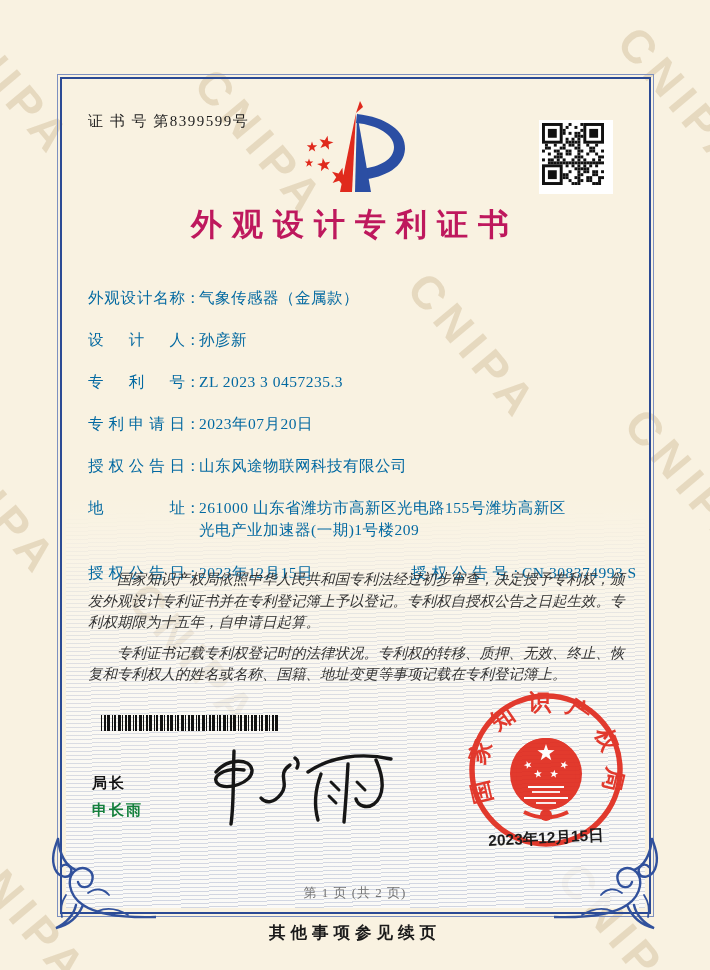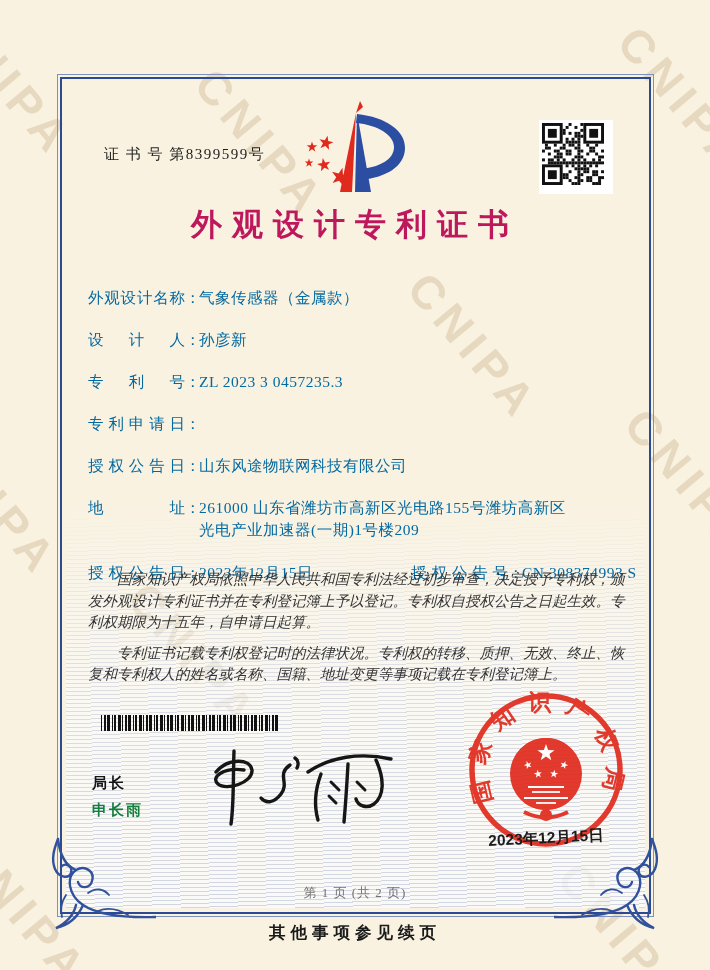--- a/index.html
+++ b/index.html
@@ -39,21 +39,21 @@
     mask-image:linear-gradient(to bottom,transparent 0%,transparent 52%,rgba(0,0,0,.75) 72%,#000 100%);
   }
   .guilloche-bg{
     position:absolute;inset:4px;z-index:0;
     background:linear-gradient(to bottom,rgba(255,255,255,0) 50%,rgba(252,253,255,.6) 75%,rgba(250,252,255,.75) 100%);
   }
 
   .content{position:absolute;inset:0;z-index:3;}
 
   
-  .cert-no{position:absolute;left:104px;top:112px;font-size:15px;letter-spacing:1.5px;color:#1e1e1e;margin-top:33px;}
+  .cert-no{position:absolute;left:88px;top:112px;font-size:15px;letter-spacing:1.5px;color:#1e1e1e;}
   .logo{position:absolute;left:300px;top:97px;width:112px;height:100px;}
   .qr{position:absolute;left:539px;top:120px;width:68px;height:68px;background:#fff;padding:3px;}
   .title{
     position:absolute;left:0;right:0;top:204px;text-align:center;
     font-size:31px;font-weight:bold;letter-spacing:10px;color:#be185d;
   }
 
   
   .fields{position:absolute;left:88px;top:287px;width:537px;font-size:15.5px;color:#0369a1;}
   .frow{display:flex;line-height:21px;margin-bottom:21px;}
@@ -324,20 +324,21 @@
           <span class="fvalue">孙彦新</span>
       </div>
       <div class="frow">
         <span class="flabel">专利号</span>
           <span class="fcolon">：</span>
           <span class="fvalue">ZL 2023 3 0457235.3</span>
       </div>
       <div class="frow">
         <span class="flabel">专利申请日</span>
           <span class="fcolon">：</span>
+          <span class="fvalue">2023年07月20日</span>
       </div>
       <div class="frow">
         <span class="flabel">授权公告日</span>
           <span class="fcolon">：</span>
           <span class="fvalue">山东风途物联网科技有限公司</span>
       </div>
       <div class="frow address">
         <span class="flabel">地址</span>
           <span class="fcolon">：</span>
           <span class="fvalue">261000 山东省潍坊市高新区光电路155号潍坊高新区光电产业加速器(一期)1号楼209</span>

